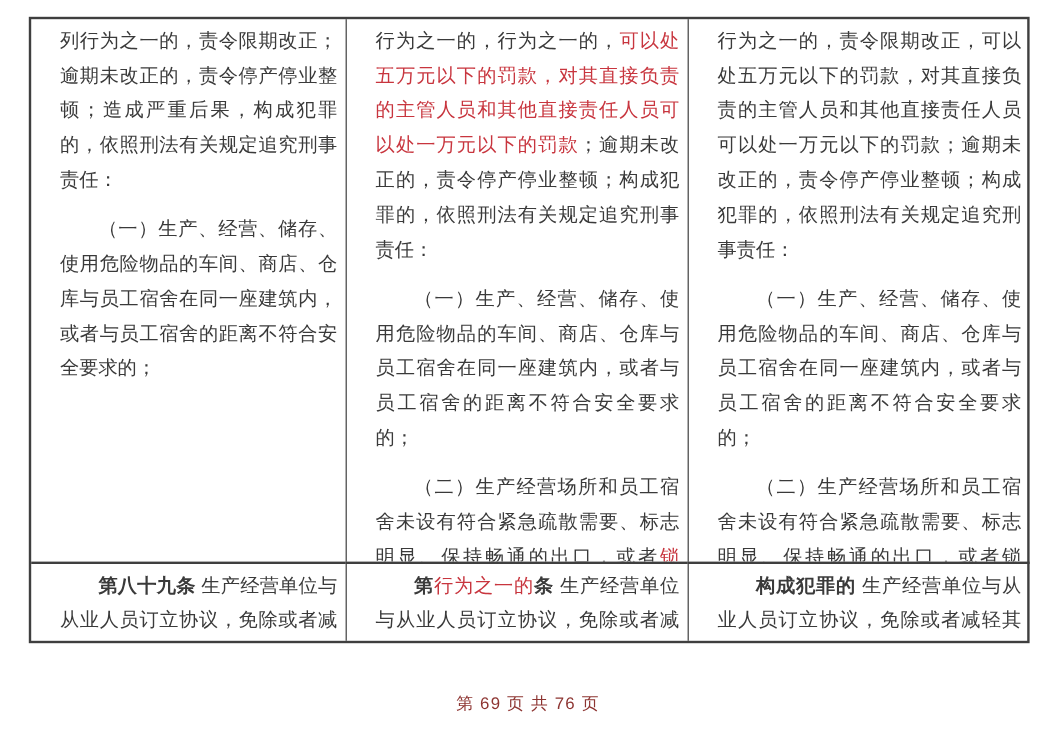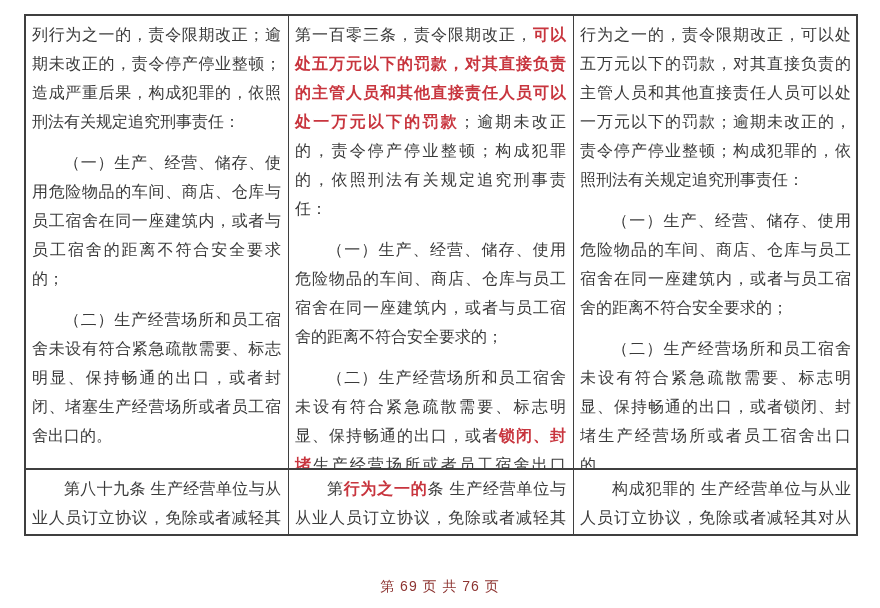--- a/index.html
+++ b/index.html
@@ -23,54 +23,53 @@
     width:834px;height:522px;
     box-sizing:border-box;
     border:2px solid var(--border);
     display:grid;
     grid-template-columns:262px 285px 285px;
     grid-template-rows:452px 66px;
     background:#fff;
   }
   .cell{
     box-sizing:border-box;
-    padding:4px 7px 0 6px;
+    padding:4px 7px 0 24px;
     overflow:hidden;
     font-size:16px;
     line-height:29px;
     text-align:justify;
   }
   .cell.mid,.cell.right{border-left:1.5px solid var(--border);}
   .cell.row2{border-top:2px solid var(--border);}
   .para{margin:0 0 12px 0;}
   .para.indent{text-indent:2em;}
   .seg-normal{color:var(--ink);}
-  .seg-red{color:var(--red);font-weight:bold;}
-  .seg-bold{color:var(--ink);font-weight:normal;}
+  .seg-red{color:var(--red);font-weight:normal;}
+  .seg-bold{color:var(--ink);font-weight:bold;}
   .page-footer{
     position:absolute;
     left:0;right:0;
     top:578px;
     text-align:center;
     font-size:14px;
     color:var(--footer-red);
     letter-spacing:1px;
   }
 </style>
 </head>
 <body>
 
 <div class="comparison-table">
   <div class="cell left row1">
       <p class="para"><span class="seg-normal">列行为之一的，责令限期改正；逾期未改正的，责令停产停业整顿；造成严重后果，构成犯罪的，依照刑法有关规定追究刑事责任：</span></p>
       <p class="para indent"><span class="seg-normal">（一）生产、经营、储存、使用危险物品的车间、商店、仓库与员工宿舍在同一座建筑内，或者与员工宿舍的距离不符合安全要求的；</span></p>
-      <p class="para indent"><span class="seg-normal">（二）生产经营场所和员工宿舍未设有符合紧急疏散需要、标志明显、保持畅通的出口，或者封闭、堵塞生产经营场所或者员工宿舍出口的。</span></p>
     </div>
   <div class="cell mid row1">
-      <p class="para"><span class="seg-normal">第一百零三条，责令限期改正，</span><span class="seg-red">可以处五万元以下的罚款，对其直接负责的主管人员和其他直接责任人员可以处一万元以下的罚款</span><span class="seg-normal">；逾期未改正的，责令停产停业整顿；构成犯罪的，依照刑法有关规定追究刑事责任：</span></p>
+      <p class="para"><span class="seg-normal">行为之一的，行为之一的，</span><span class="seg-red">可以处五万元以下的罚款，对其直接负责的主管人员和其他直接责任人员可以处一万元以下的罚款</span><span class="seg-normal">；逾期未改正的，责令停产停业整顿；构成犯罪的，依照刑法有关规定追究刑事责任：</span></p>
       <p class="para indent"><span class="seg-normal">（一）生产、经营、储存、使用危险物品的车间、商店、仓库与员工宿舍在同一座建筑内，或者与员工宿舍的距离不符合安全要求的；</span></p>
       <p class="para indent"><span class="seg-normal">（二）生产经营场所和员工宿舍未设有符合紧急疏散需要、标志明显、保持畅通的出口，或者</span><span class="seg-red">锁闭、封堵</span><span class="seg-normal">生产经营场所或者员工宿舍出口的。</span></p>
     </div>
   <div class="cell right row1">
       <p class="para"><span class="seg-normal">行为之一的，责令限期改正，可以处五万元以下的罚款，对其直接负责的主管人员和其他直接责任人员可以处一万元以下的罚款；逾期未改正的，责令停产停业整顿；构成犯罪的，依照刑法有关规定追究刑事责任：</span></p>
       <p class="para indent"><span class="seg-normal">（一）生产、经营、储存、使用危险物品的车间、商店、仓库与员工宿舍在同一座建筑内，或者与员工宿舍的距离不符合安全要求的；</span></p>
       <p class="para indent"><span class="seg-normal">（二）生产经营场所和员工宿舍未设有符合紧急疏散需要、标志明显、保持畅通的出口，或者锁闭、封堵生产经营场所或者员工宿舍出口的。</span></p>
     </div>
   <div class="cell left row2">
       <p class="para indent"><span class="seg-bold">第八十九条</span><span class="seg-normal"> 生产经营单位与从业人员订立协议，免除或者减轻其对</span></p>

